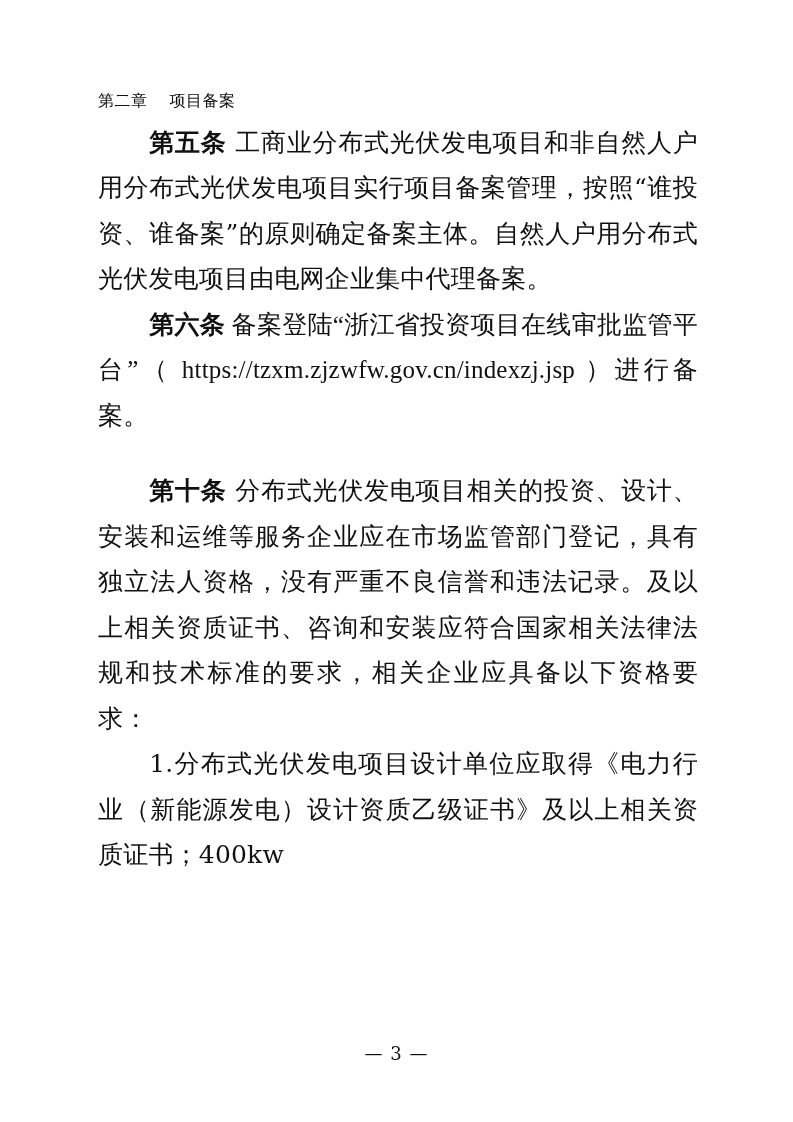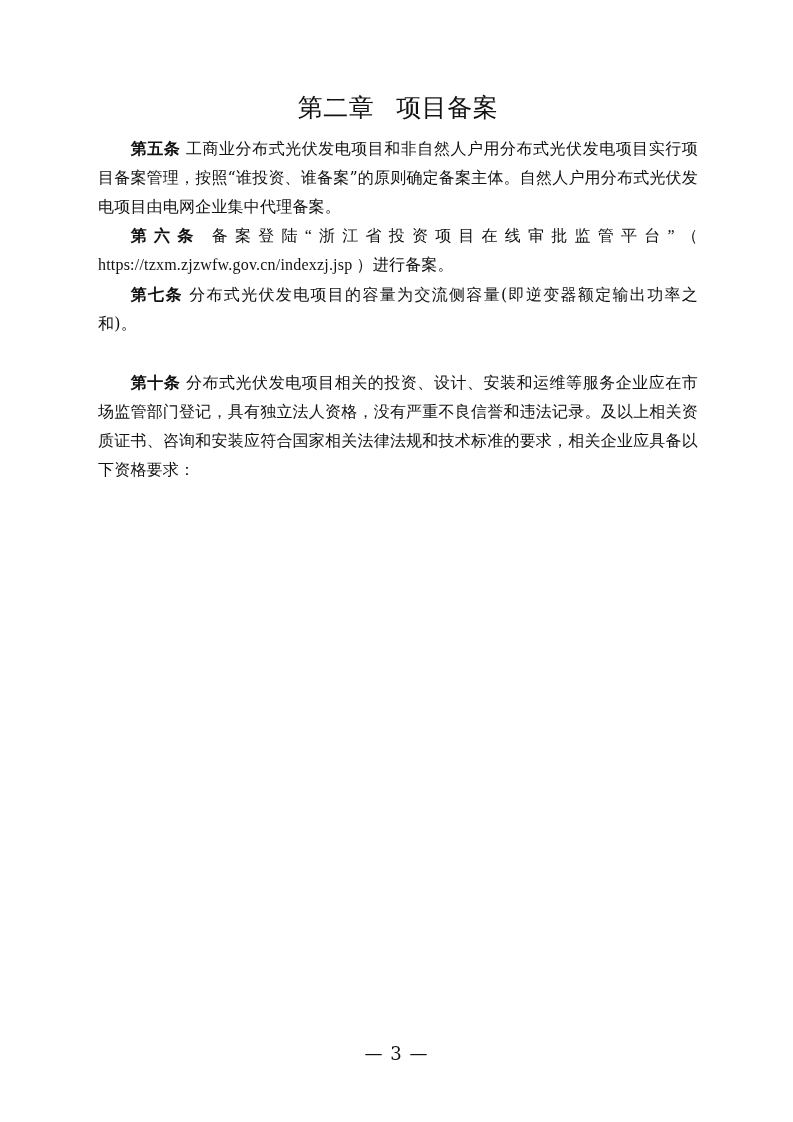--- a/index.html
+++ b/index.html
@@ -18,34 +18,34 @@
     color: #111111;
     overflow: hidden;
   }
   .content {
     position: absolute;
     left: 98px;
     top: 88px;
     width: 600px;
   }
   .chapter-heading {
-    text-align: center;
-    font-size: 25px;
+    text-align: left;
+    font-size: 16px;
     line-height: 1.6;
     letter-spacing: 0.5px;
     margin: 0 0 6px 0;
     font-family: "DejaVu Serif", "Liberation Serif", serif;
   }
   .chapter-heading .gap {
     display: inline-block;
     width: 22px;
   }
   p.para {
     margin: 0;
-    font-size: 16px;
+    font-size: 25px;
     line-height: 1.82;
     text-indent: 2.05em;
     text-align: justify;
     text-justify: inter-ideograph;
     letter-spacing: 0.2px;
   }
   p.para .art {
     font-weight: bold;
   }
   .spacer-lg { height: 30px; }
@@ -70,26 +70,26 @@
   <div class="content">
 
     <div class="chapter-heading">
       <span>第二章</span><span class="gap"></span><span>项目备案</span>
     </div>
 
     <p class="para"><span class="art">第五条</span><span> 工商业分布式光伏发电项目和非自然人户用分布式光伏发电项目实行项目备案管理，按照“谁投资、谁备案”的原则确定备案主体。自然人户用分布式光伏发电项目由电网企业集中代理备案。</span></p>
 
     <p class="para"><span class="art">第六条</span><span class="lat"> 备案登陆“浙江省投资项目在线审批监管平台”（ https://tzxm.zjzwfw.gov.cn/indexzj.jsp ）进行备案。</span></p>
 
-    <p class="para"><span class="art">第七条</span><span> 分布式光伏发电项目的容量为交流侧容量(即逆变器额定输出功率之和)。</span></p>
 
 
 
     <div class="spacer-lg"></div>
 
 
     <p class="para"><span class="art">第十条</span><span> 分布式光伏发电项目相关的投资、设计、安装和运维等服务企业应在市场监管部门登记，具有独立法人资格，没有严重不良信誉和违法记录。及以上相关资质证书、咨询和安装应符合国家相关法律法规和技术标准的要求，相关企业应具备以下资格要求：</span></p>
 
+    <p class="para"><span>1.分布式光伏发电项目设计单位应取得《电力行业（新能源发电）设计资质乙级证书》及以上相关资质证书；400kw</span></p>
 
   </div>
 
   <div class="pagenum">— 3 —</div>
 </div>
 
 </body></html>

